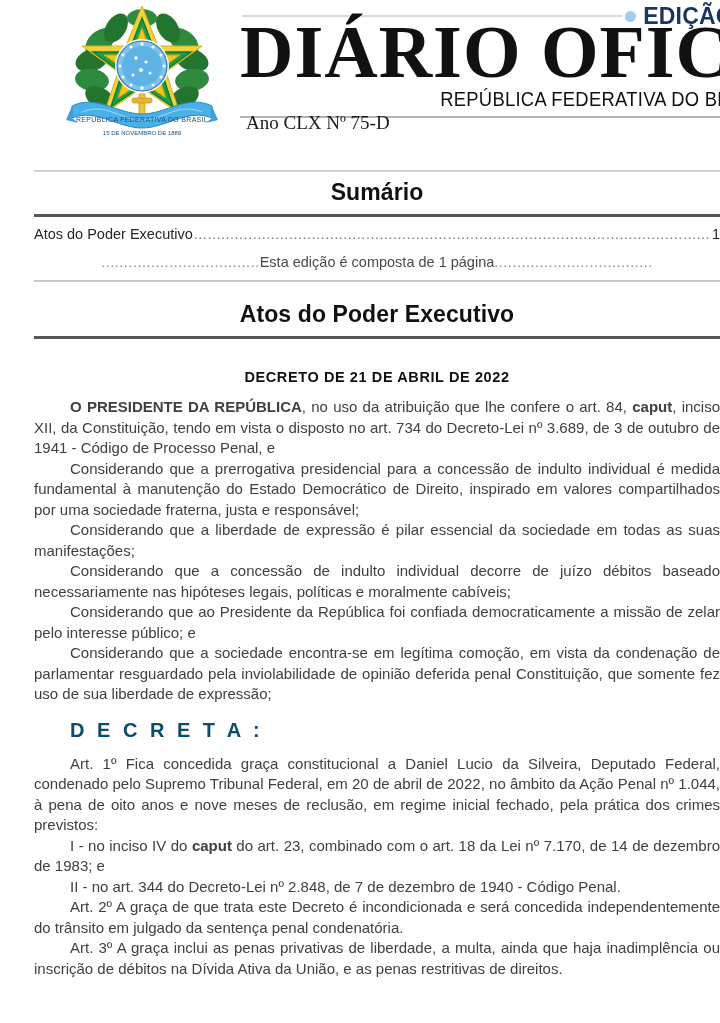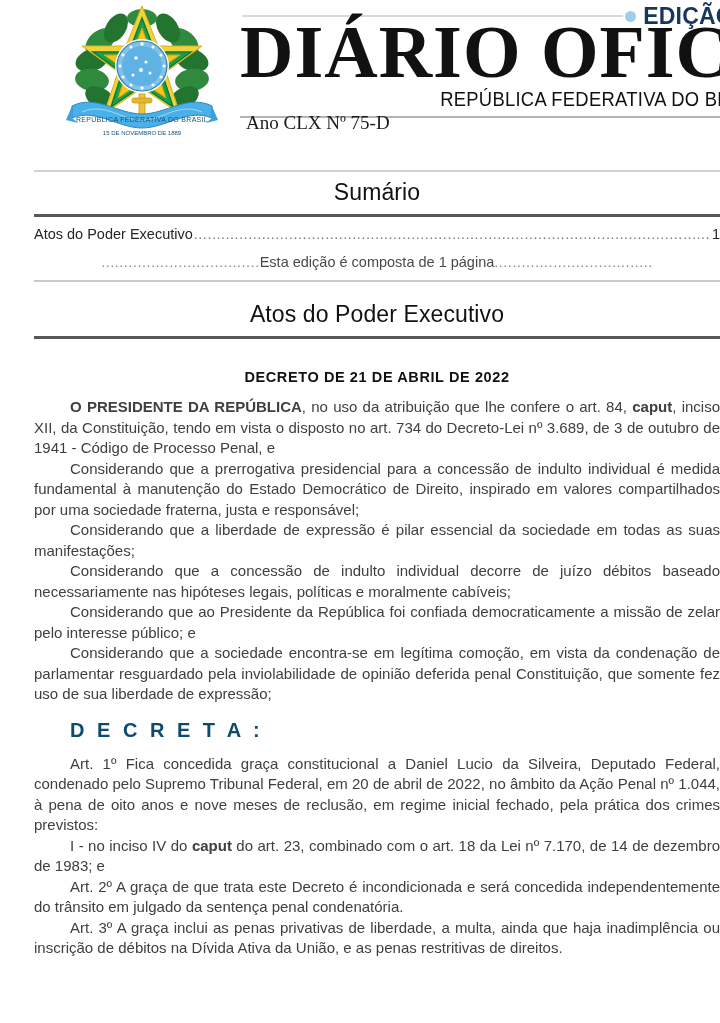--- a/index.html
+++ b/index.html
@@ -155,21 +155,21 @@
     top: 170px;
   }
 
   .rule-thin   { height: 2px; background: #d2d2d2; }
   .rule-thick  { height: 3px; background: #585858; }
   .rule-mid    { height: 2px; background: #c9c9c9; }
 
   .section-head {
     text-align: center;
     font-family: "Liberation Sans", sans-serif;
-    font-weight: 400;
+    font-weight: 700;
     font-size: 23px;
     color: #111111;
     padding: 7px 0 8px;
     letter-spacing: .1px;
   }
 
   .toc-line {
     display: flex;
     align-items: baseline;
     font-family: "Liberation Sans", sans-serif;
@@ -357,20 +357,21 @@
     <p class="body">Considerando que a concessão de indulto individual decorre de juízo débitos baseado necessariamente nas hipóteses legais, políticas e moralmente cabíveis;</p>
     <p class="body">Considerando que ao Presidente da República foi confiada democraticamente a missão de zelar pelo interesse público; e</p>
     <p class="body">Considerando que a sociedade encontra-se em legítima comoção, em vista da condenação de parlamentar resguardado pela inviolabilidade de opinião deferida penal Constituição, que somente fez uso de sua liberdade de expressão;</p>
 
     <div class="decreta">D E C R E T A :</div>
 
     <p class="body">Art. 1º Fica concedida graça constitucional a Daniel Lucio da Silveira, Deputado Federal, condenado pelo Supremo Tribunal Federal, em 20 de abril de 2022, no âmbito da Ação Penal nº 1.044, à pena de oito anos e nove meses de reclusão, em regime inicial fechado, pela prática dos crimes previstos:</p>
 
     <p class="body"><span>I - no inciso IV do </span><b>caput</b><span> do art. 23, combinado com o art. 18 da Lei nº 7.170, de 14 de dezembro de 1983; e</span></p>
 
+    <p class="body">II - no art. 344 do Decreto-Lei nº 2.848, de 7 de dezembro de 1940 - Código Penal.</p>
 
     <p class="body">Art. 2º A graça de que trata este Decreto é incondicionada e será concedida independentemente do trânsito em julgado da sentença penal condenatória.</p>
 
     <p class="body">Art. 3º A graça inclui as penas privativas de liberdade, a multa, ainda que haja inadimplência ou inscrição de débitos na Dívida Ativa da União, e as penas restritivas de direitos.</p>
 
   </div>
 
 </div>
 
 </body></html>

